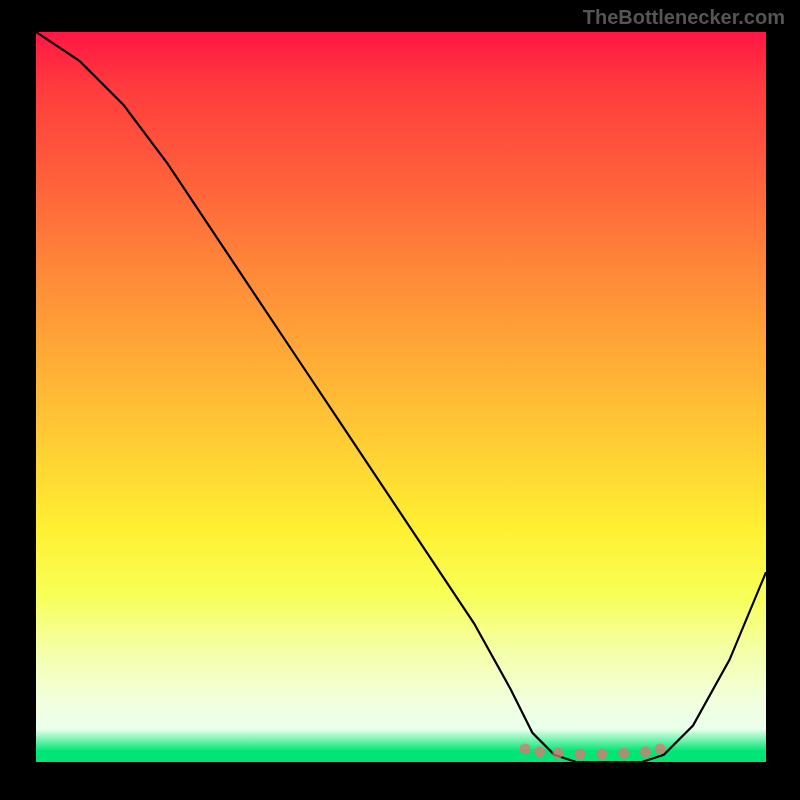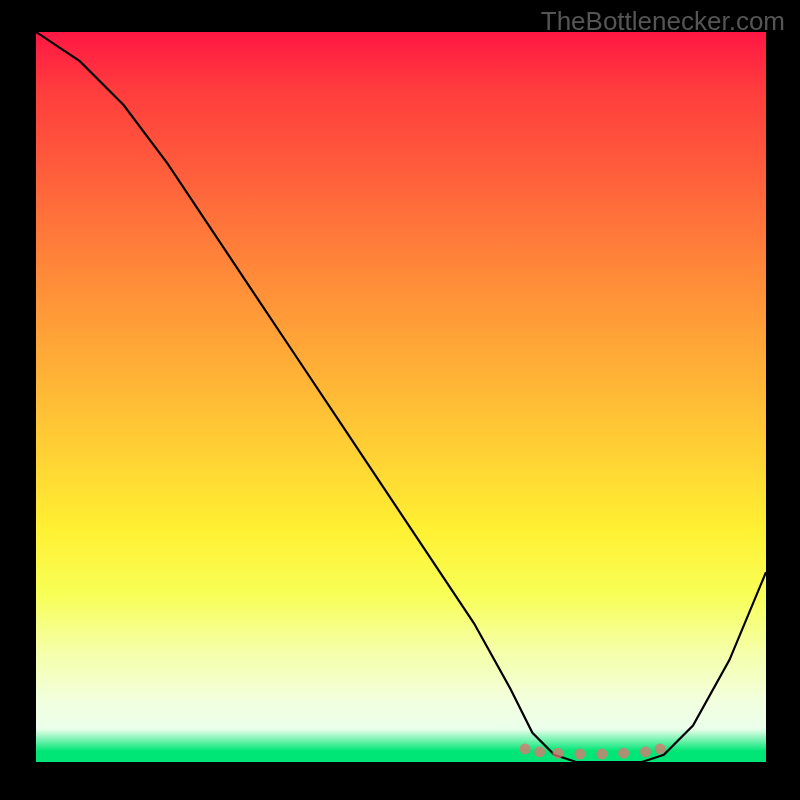--- a/index.html
+++ b/index.html
@@ -15,22 +15,22 @@
     position: relative;
     width: 800px;
     height: 800px;
     background: #000;
   }
   .watermark {
     position: absolute;
     top: 6px;
     right: 15px;
     color: #555;
-    font-size: 26px;
-    font-weight: normal;
+    font-size: 20px;
+    font-weight: bold;
     z-index: 10;
   }
   .plot-area {
     position: absolute;
     left: 36px;
     top: 32px;
     width: 730px;
     height: 730px;
     background: linear-gradient(to bottom,
       #ff1744 0%,

